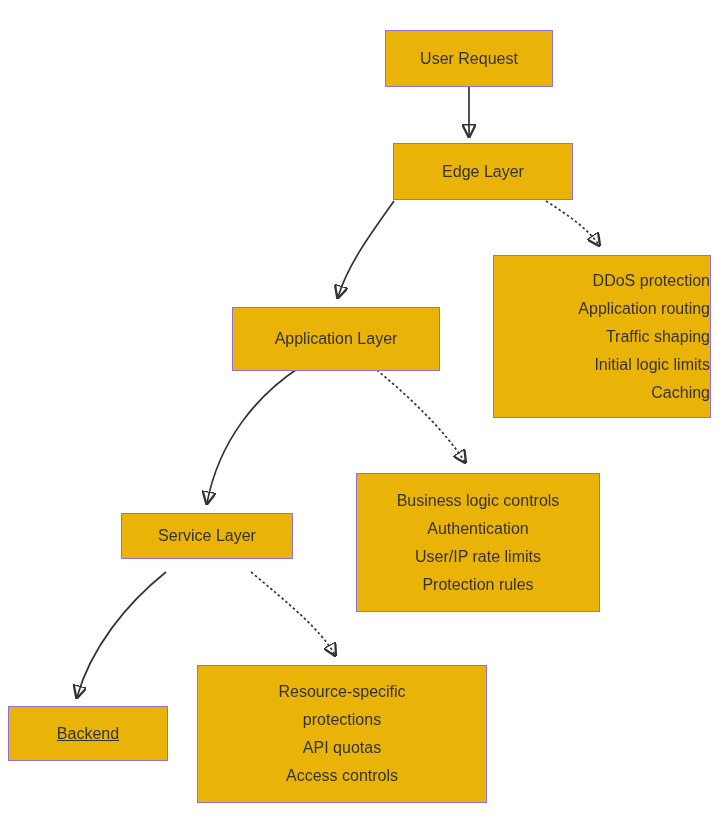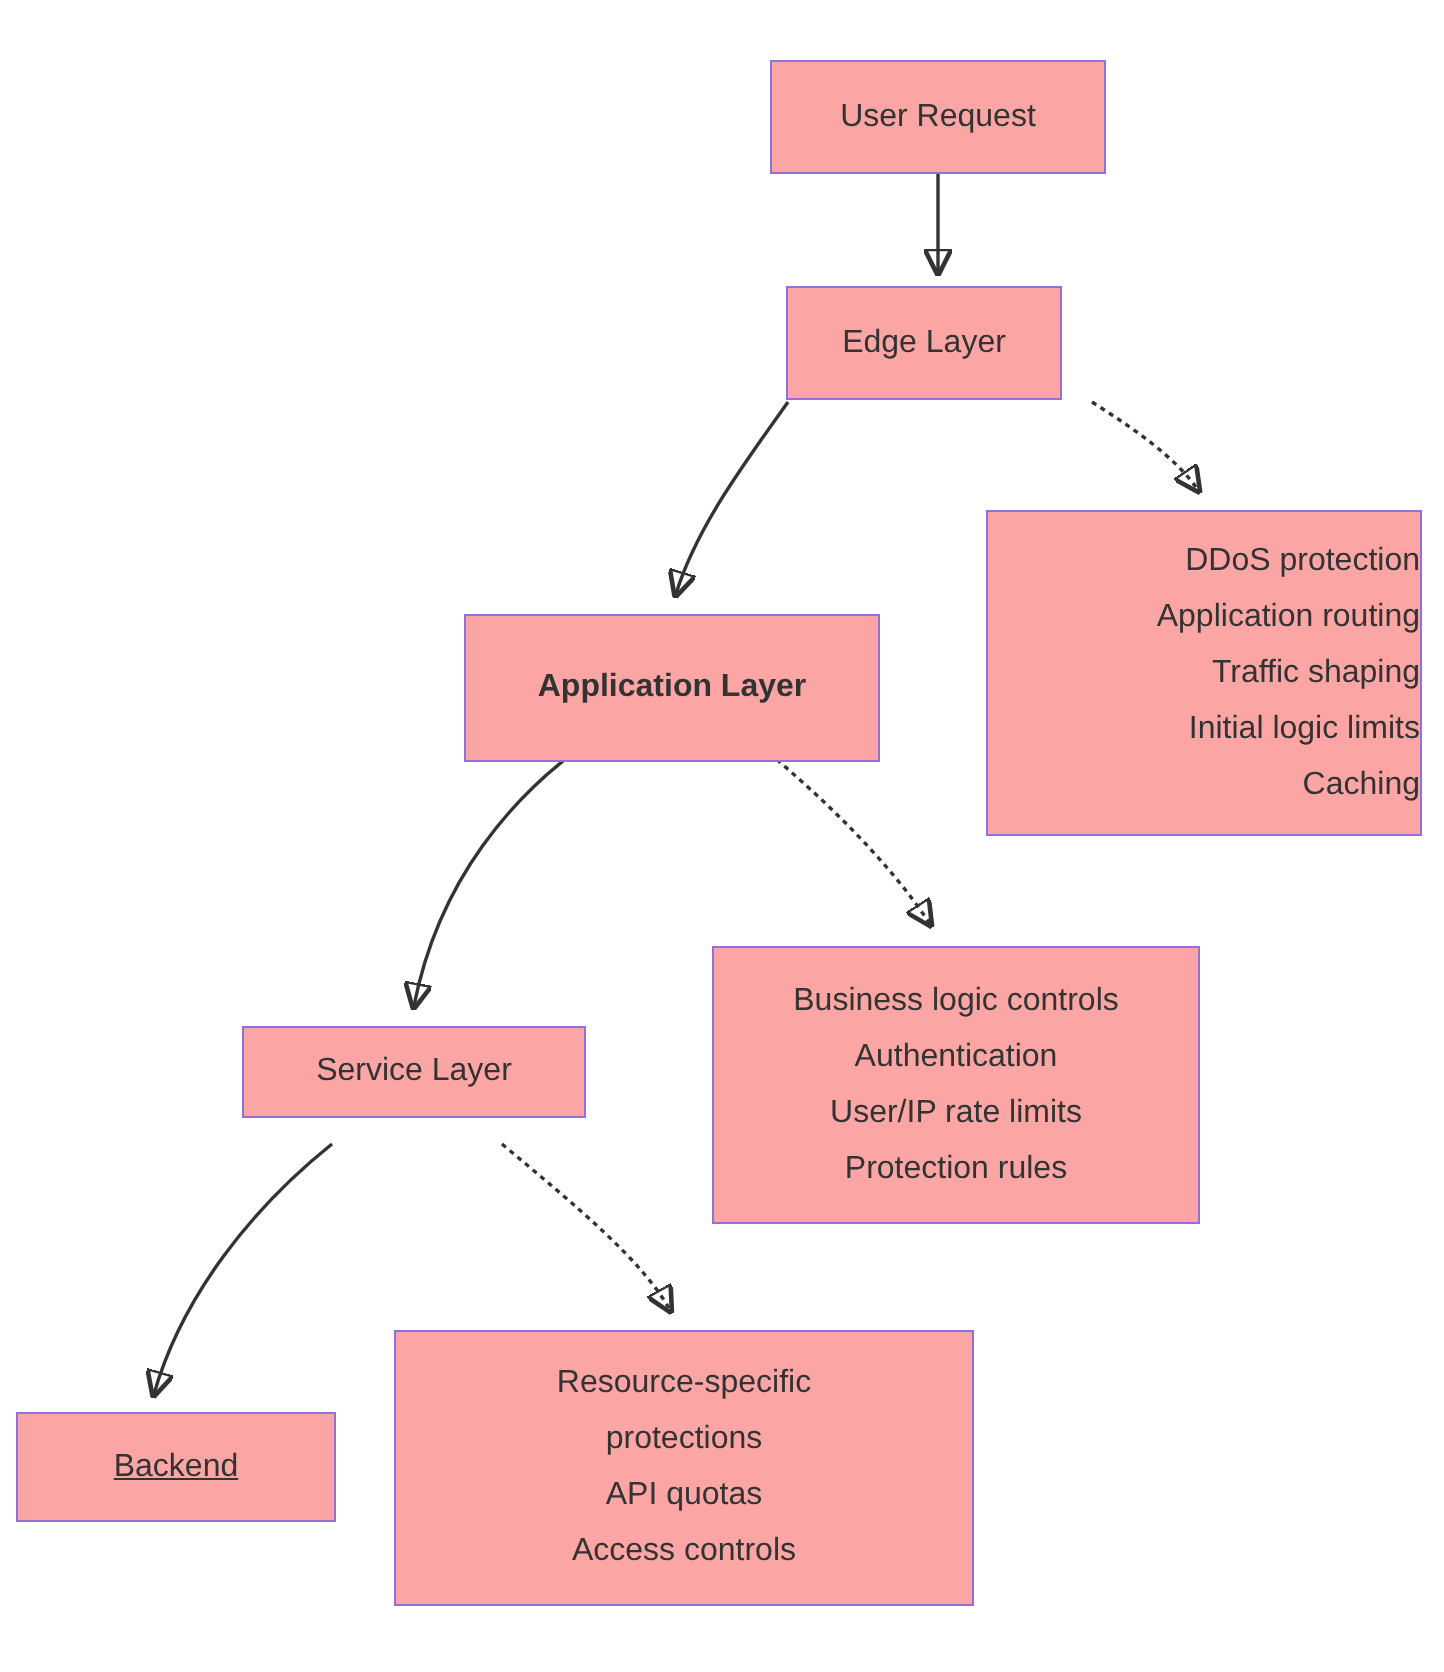--- a/index.html
+++ b/index.html
@@ -14,35 +14,35 @@
   .edges {
     position: absolute;
     left: 0; top: 0;
     width: 722px; height: 836px;
   }
   .edges path { fill: none; stroke: #333333; stroke-width: 1.7px; }
   .edges path.dotted { stroke-dasharray: 2.5, 2.5; }
   .node {
     position: absolute;
     box-sizing: border-box;
-    background: #fca5a5;
+    background: #eab308;
     border: 1px solid #9370DB;
     color: #333333;
     font-size: 16px;
     text-align: center;
     display: flex;
     flex-direction: column;
     align-items: center;
     justify-content: center;
   }
   .node .line { display: block; line-height: 28px; white-space: nowrap; }
   
   #n-user     { left: 385px; top: 30px;  width: 168px; height: 57px; }
-  #n-edge     { left: 393px; top: 143px; width: 138px; height: 57px; }
-  #n-app      { left: 232px; top: 307px; width: 208px; height: 74px; font-weight: bold; }
+  #n-edge     { left: 393px; top: 143px; width: 180px; height: 57px; }
+  #n-app      { left: 232px; top: 307px; width: 208px; height: 64px; }
   #n-service  { left: 121px; top: 513px; width: 172px; height: 46px; }
   #n-backend  { left: 8px;   top: 706px; width: 160px; height: 55px; text-decoration: underline; }
   #n-edgefn   { left: 493px; top: 255px; width: 218px; height: 163px; align-items: flex-end; }
   #n-appfn    { left: 356px; top: 473px; width: 244px; height: 139px; }
   #n-servicefn{ left: 197px; top: 665px; width: 290px; height: 138px; }
 </style>
 </head>
 <body>
 
 <div class="canvas">

